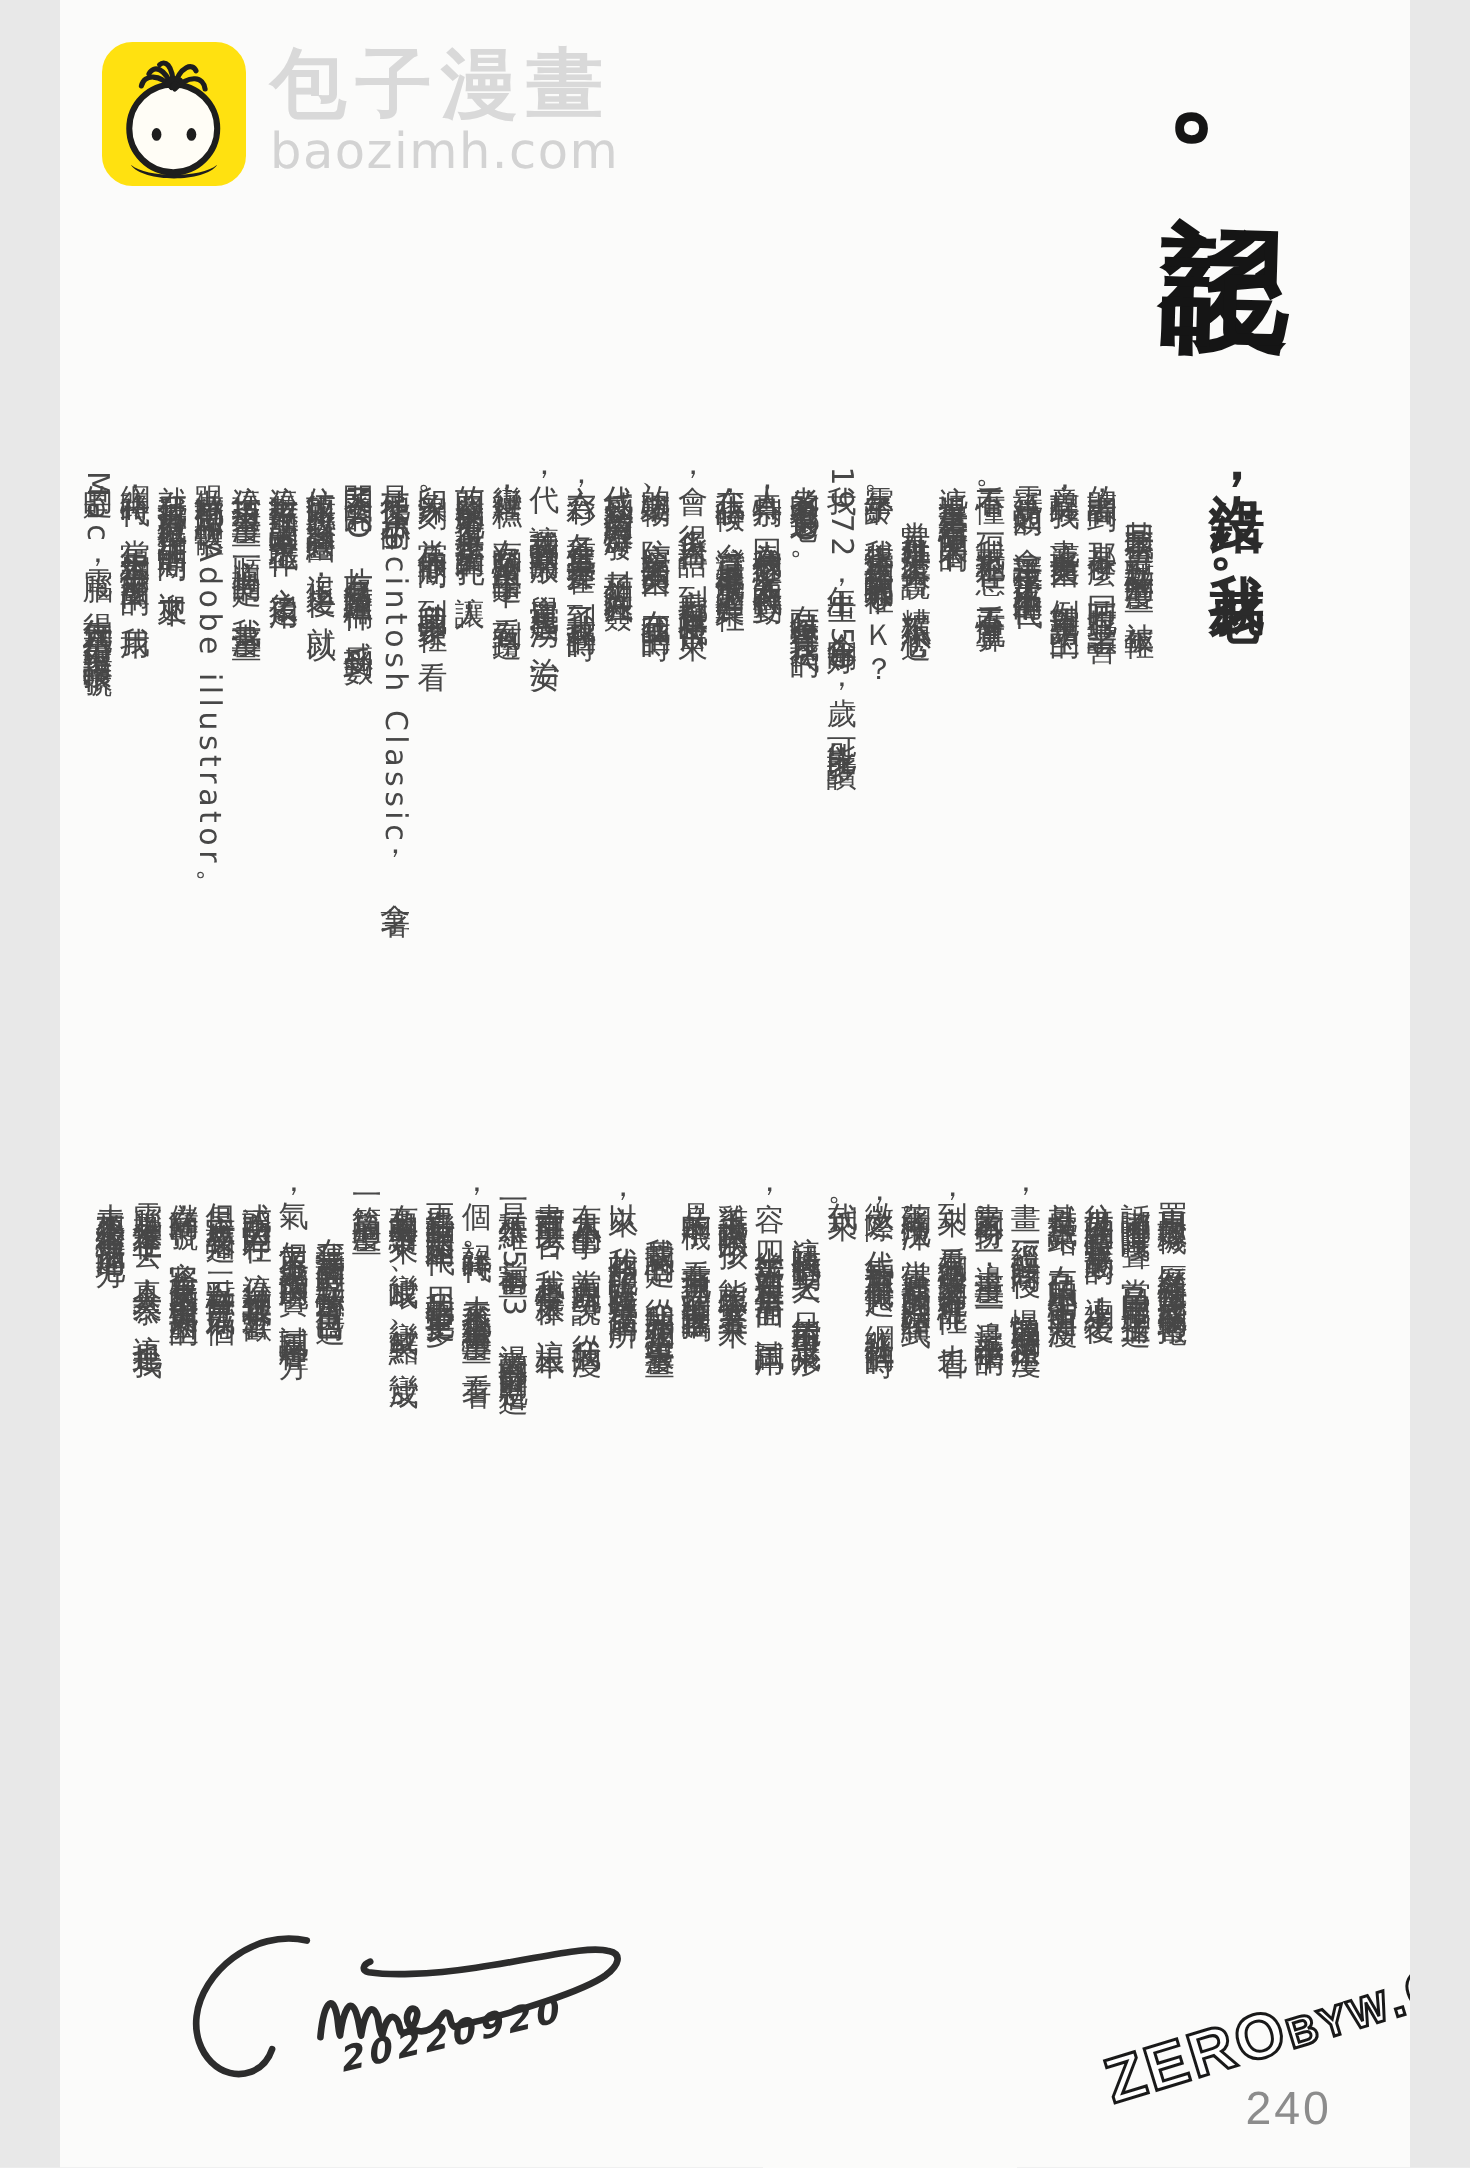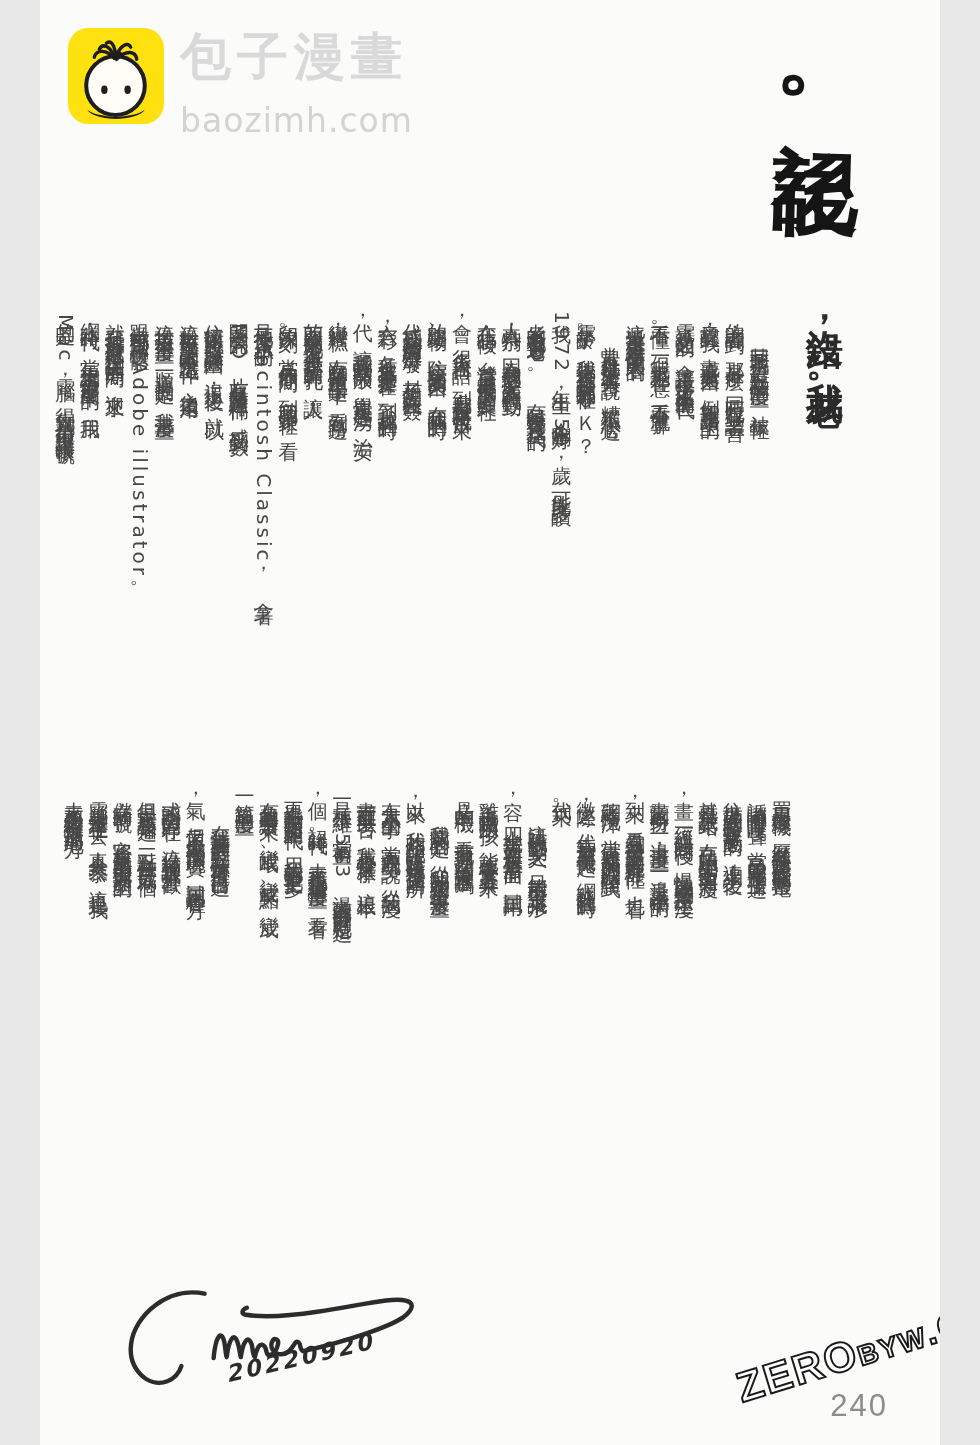--- a/index.html
+++ b/index.html
@@ -7,21 +7,21 @@
     position:relative;width:900px;height:1445px;margin:0 auto;
     background:#fbfbfa;overflow:hidden;
     font-family:"DejaVu Sans","Liberation Sans",sans-serif;
   }
 
   
   .logo{position:absolute;left:28px;top:28px;display:flex;align-items:flex-start;}
   .logo-icon{width:96px;height:96px;display:block;}
   .logo-text{margin-left:16px;padding-top:2px;line-height:1;}
   .logo-name{font-size:51px;font-weight:700;color:#d9d9d9;letter-spacing:6px;line-height:1.05;}
-  .logo-domain{font-size:33px;color:#d3d3d3;letter-spacing:1px;margin-top:20px;}
+  .logo-domain{font-size:33px;color:#d3d3d3;letter-spacing:1px;margin-top:0;}
 
   
   .page-title{
     position:absolute;top:82px;right:78px;
     writing-mode:vertical-rl;text-orientation:upright;
     font-size:86px;font-weight:900;color:#151515;
     letter-spacing:-8px;line-height:1;transform:rotate(1.5deg);
   }
   .subtitle{
     position:absolute;top:300px;right:95px;

